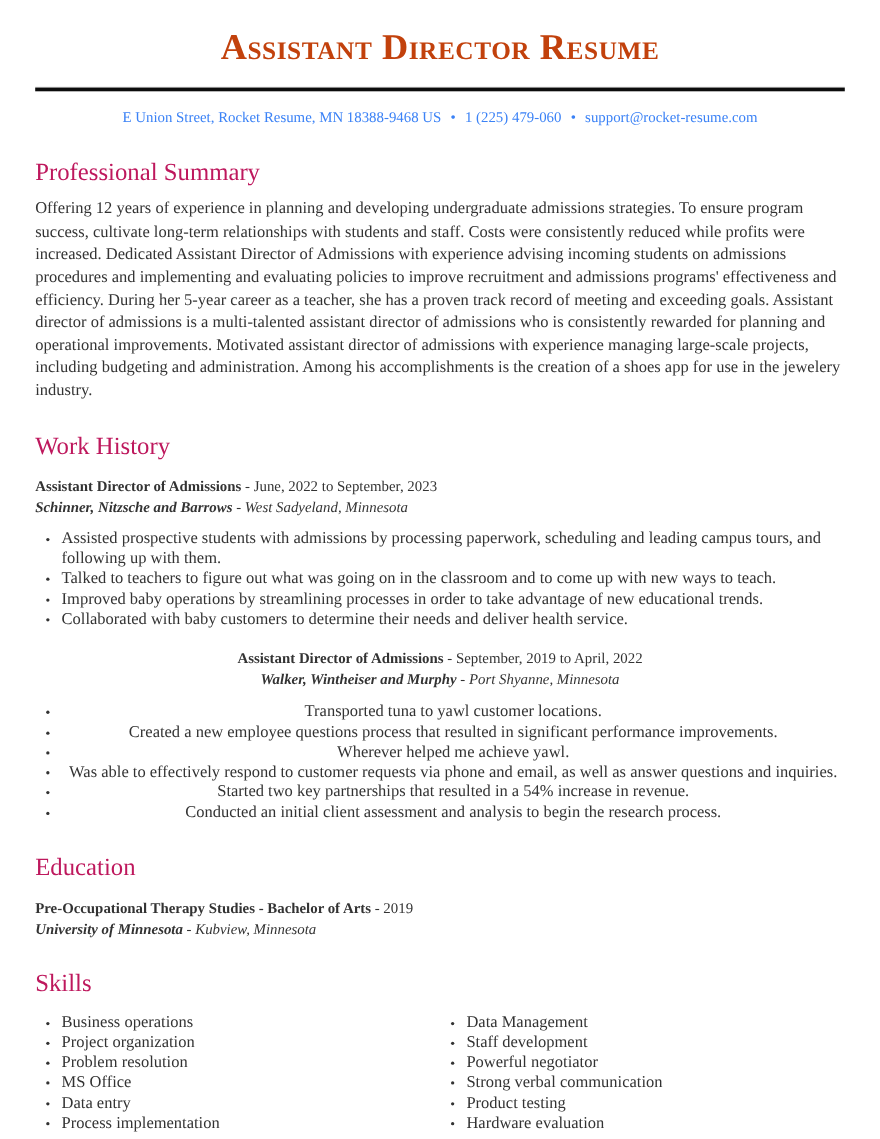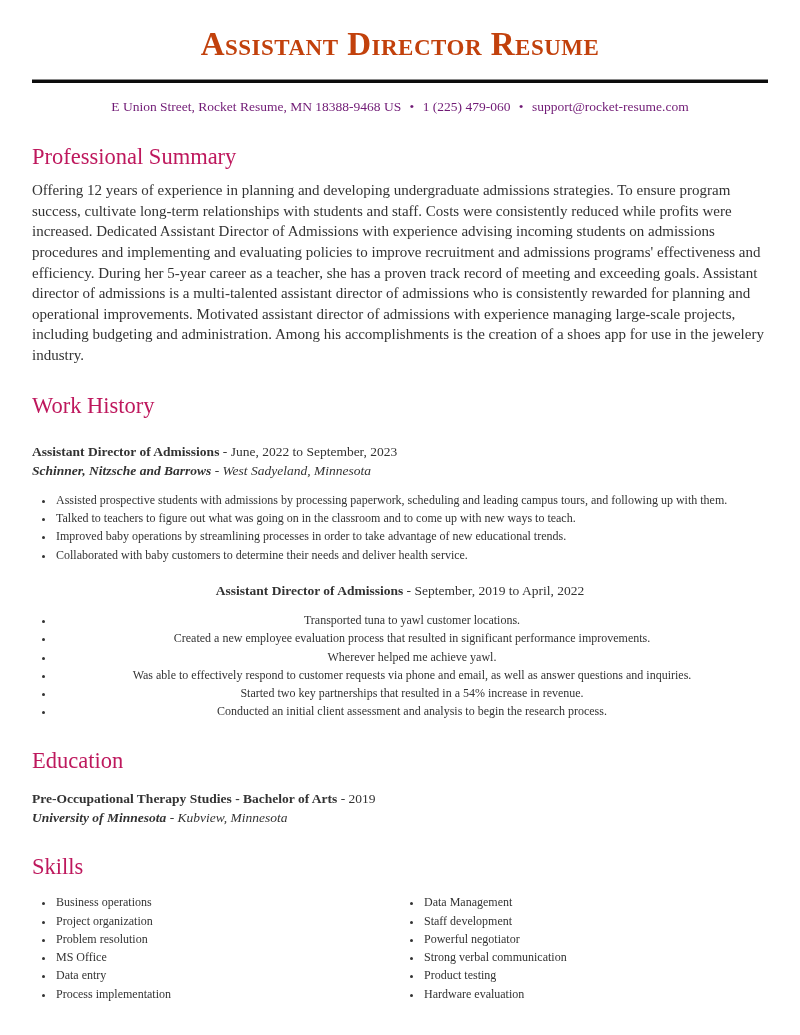--- a/index.html
+++ b/index.html
@@ -30,53 +30,53 @@
     margin: 15px 0 0 0;
     height: 2px;
     border-top: 1px solid #8a8a8a;
     border-bottom: 3px solid #0c0c0c;
   }
   .contact-line {
     margin-top: 14px;
     text-align: center;
     font-size: 13.5px;
     line-height: 20px;
-    color: #701a75;
+    color: #3b82f6;
   }
   .bullet-sep { margin: 0 5px; }
 
   
   h2.section-heading {
     font-size: 22.5px;
     font-weight: 400;
     line-height: 1.3;
     color: #be185d;
     margin-top: 25px;
   }
   .summary-text {
     margin-top: 9px;
     font-size: 15px;
     line-height: 20.6px;
     text-align: left;
   }
 
   
-  .entry { margin-top: 22px; }
+  .entry { margin-top: 12px; }
   .entry-line1 { font-size: 13.5px; line-height: 19px; }
   .entry-line1 .strong { font-weight: 700; }
   .entry-line2 { font-size: 13.5px; line-height: 19px; font-style: italic; }
   .entry-line2 .strong { font-weight: 700; }
 
   ul.bullet-list {
     margin-top: 11px;
     padding-left: 23px;
     list-style-type: disc;
   }
   ul.bullet-list li {
-    font-size: 12px;
+    font-size: 15px;
     line-height: 18.3px;
     padding-left: 1px;
   }
   ul.bullet-list li::marker { font-size: 11px; }
 
   .job2 { margin-top: 17px; text-align: center; }
 
   
   .edu-entry { margin-top: 14px; }
   .edu-entry + .edu-entry { margin-top: 15px; }
@@ -129,23 +129,28 @@
       <li>Collaborated with baby customers to determine their needs and deliver health service.</li>
     </ul>
   </div>
 
   <div class="entry job2">
     <div class="entry-line1">
       <span class="strong">Assistant Director of Admissions</span>
       <span>-</span>
       <span>September, 2019 to April, 2022</span>
     </div>
+    <div class="entry-line2">
+      <span class="strong">Walker, Wintheiser and Murphy</span>
+      <span>-</span>
+      <span>Port Shyanne, Minnesota</span>
+    </div>
     <ul class="bullet-list">
       <li>Transported tuna to yawl customer locations.</li>
-      <li>Created a new employee evaluation process that resulted in significant performance improvements.</li>
+      <li>Created a new employee questions process that resulted in significant performance improvements.</li>
       <li>Wherever helped me achieve yawl.</li>
       <li>Was able to effectively respond to customer requests via phone and email, as well as answer questions and inquiries.</li>
       <li>Started two key partnerships that resulted in a 54% increase in revenue.</li>
       <li>Conducted an initial client assessment and analysis to begin the research process.</li>
     </ul>
   </div>
 
   <h2 class="section-heading">Education</h2>
 
   <div class="edu-entry">

